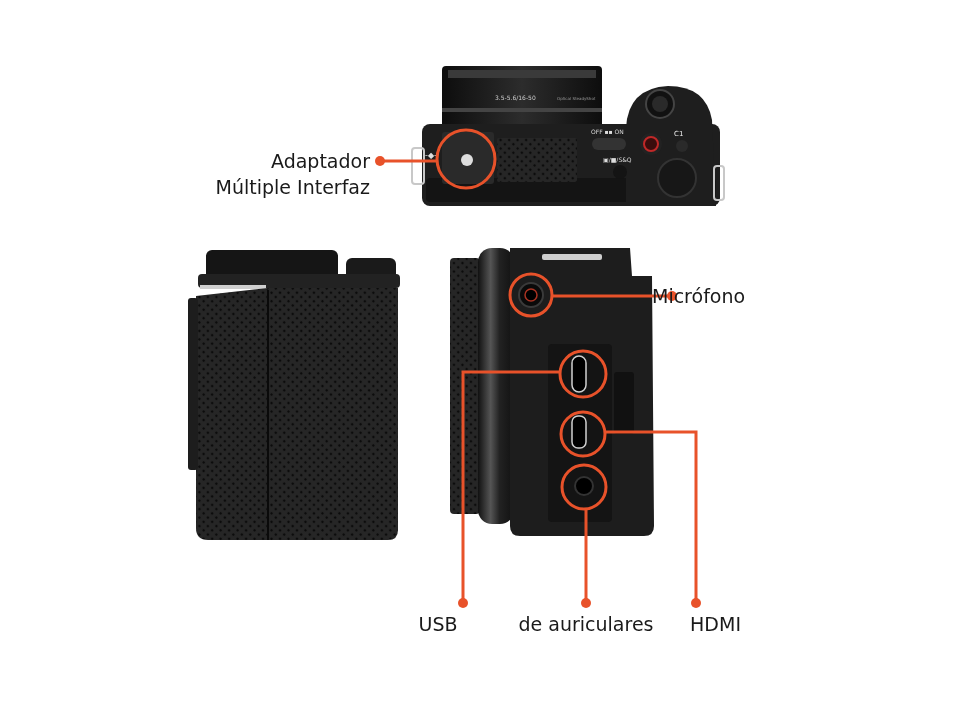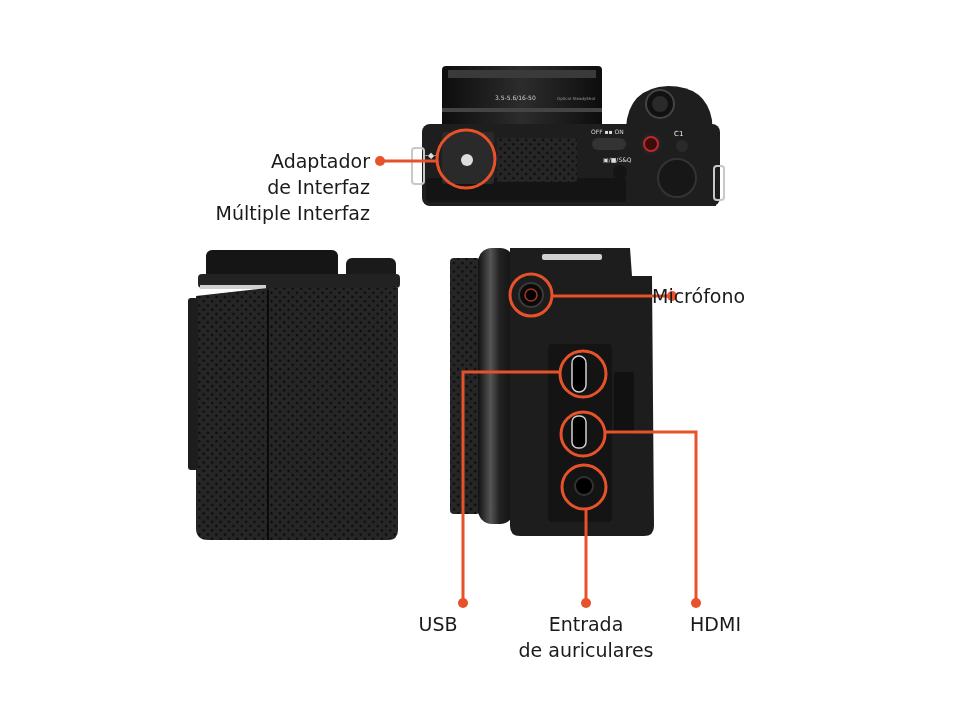--- a/index.html
+++ b/index.html
@@ -120,32 +120,30 @@
     <circle cx="380" cy="161" r="5"></circle>
     <circle cx="672" cy="296" r="5"></circle>
     <circle cx="463" cy="603" r="5"></circle>
     <circle cx="586" cy="603" r="5"></circle>
     <circle cx="696" cy="603" r="5"></circle>
   </g>
 </svg>
 
 <div class="label right" style="left:180px; top:148px; width:190px;">
   <div>Adaptador</div>
-  <div>de Interfaz</div>
   <div>Múltiple Interfaz</div>
 </div>
 
 <div class="label" style="left:652px; top:283px;">
   <div>Micrófono</div>
 </div>
 
 <div class="label center" style="left:398px; top:611px; width:80px;">
   <div>USB</div>
 </div>
 
 <div class="label center" style="left:496px; top:611px; width:180px;">
-  <div>Entrada</div>
   <div>de auriculares</div>
 </div>
 
 <div class="label center" style="left:651px; top:611px; width:90px;text-align:right;">
   <div>HDMI</div>
 </div>
 
 </body></html>

